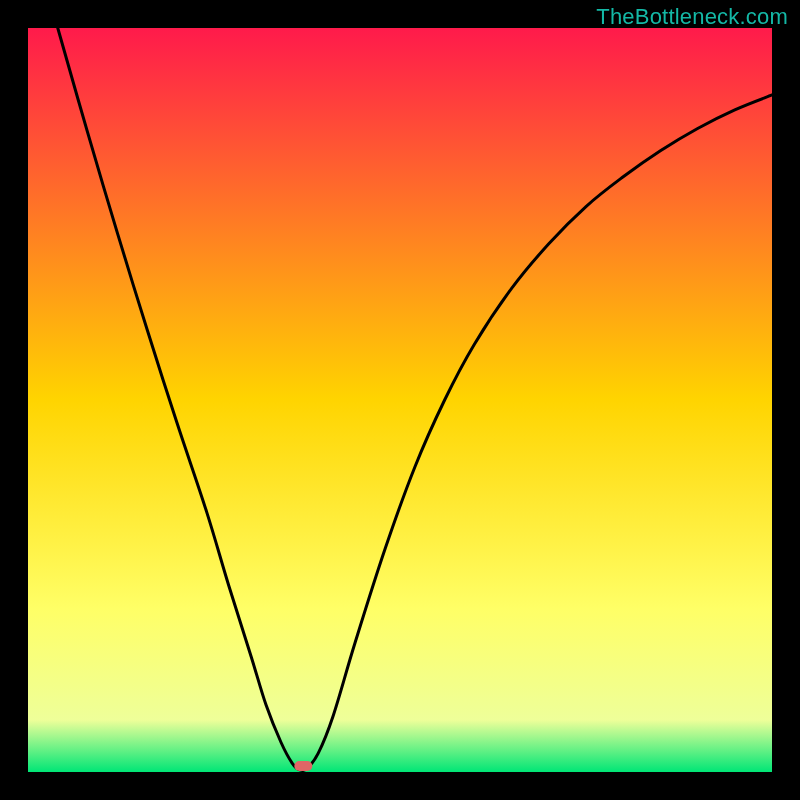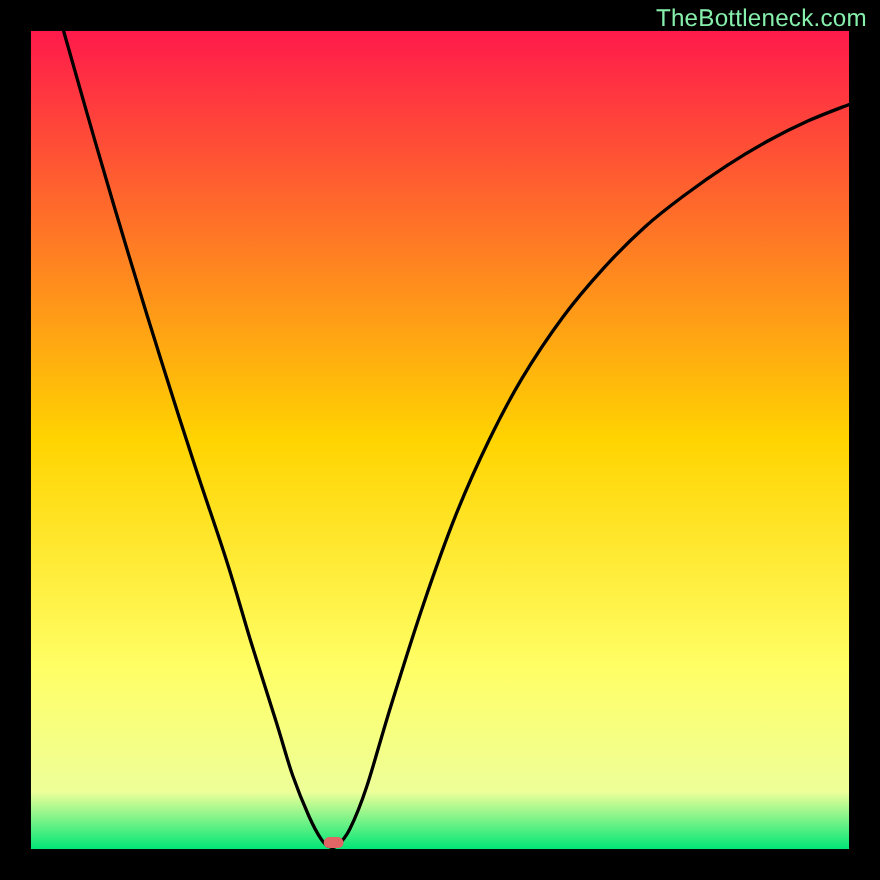--- a/index.html
+++ b/index.html
@@ -23,21 +23,21 @@
     position: absolute;
     left: 0;
     top: 0;
     width: 744px;
     height: 744px;
   }
   .watermark {
     position: absolute;
     top: 4px;
     right: 12px;
-    color: #86efac;
+    color: #14b8a6;
     font-size: 22px;
     font-weight: 400;
     letter-spacing: 0.2px;
   }
   svg { display: block; }
 </style>
 </head>
 <body>
 
 <div class="watermark">TheBottleneck.com</div>

